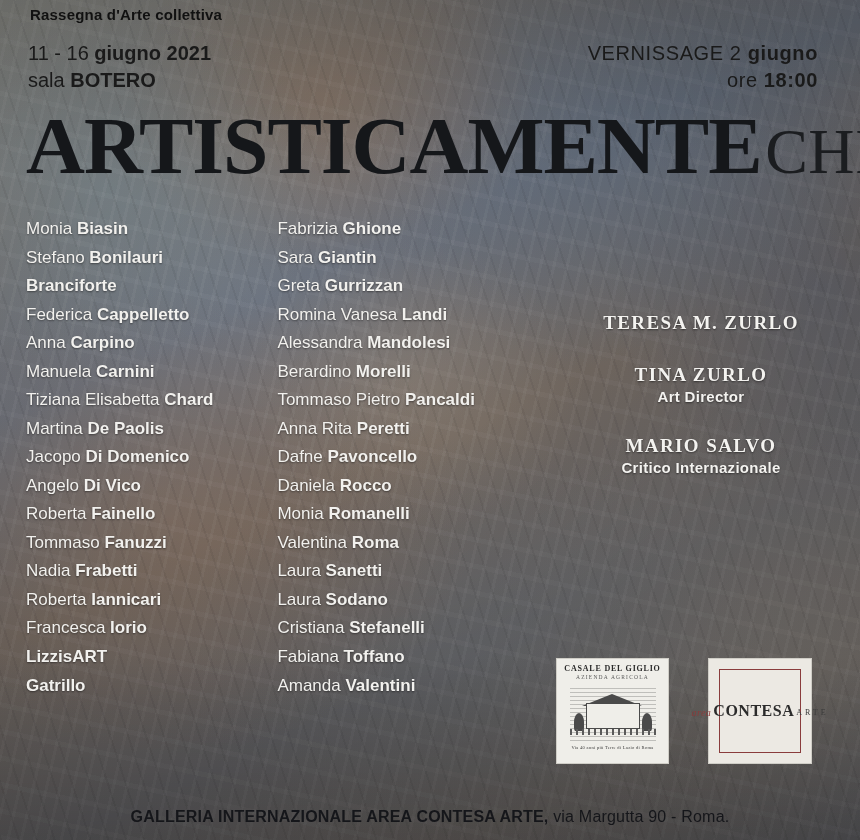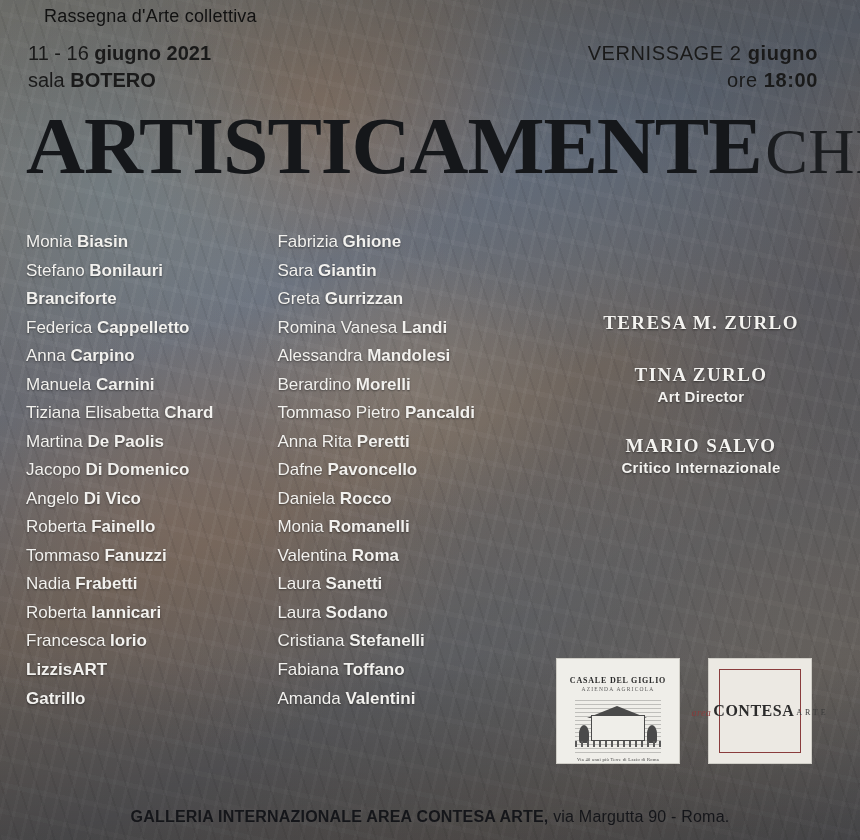--- a/index.html
+++ b/index.html
@@ -48,23 +48,23 @@
     background:
       radial-gradient(ellipse 600px 420px at 30% 35%, rgba(0,0,0,0.0), rgba(0,0,0,0.18) 100%),
       linear-gradient(to bottom, rgba(0,0,0,0.10), rgba(0,0,0,0.0) 20%, rgba(0,0,0,0.0) 78%, rgba(0,0,0,0.22));
     pointer-events: none;
   }
   .layer { position: relative; z-index: 3; }
 
   
   .rassegna {
     position: absolute;
-    left: 44px; top: 6px;
-    font-size: 18px;
-    font-weight: normal;
+    left: 30px; top: 6px;
+    font-size: 15px;
+    font-weight: bold;
     color: #111;
     letter-spacing: 0.2px;
   }
   .dates {
     position: absolute;
     left: 28px; top: 40px;
     font-size: 20px;
     color: #1a1a1a;
     line-height: 1.35;
   }
@@ -105,21 +105,21 @@
     font-weight: 400;
     font-size: 64px;
     line-height: 1;
     color: #1b1d20;
     letter-spacing: 0.5px;
   }
 
   
   .names {
     position: absolute;
-    top: 228px;
+    top: 215px;
     left: 26px;
     display: flex;
     gap: 64px;
   }
   .name-col {
     display: flex;
     flex-direction: column;
     gap: 1px;
   }
   .name {
@@ -154,28 +154,28 @@
     font-weight: 700;
     letter-spacing: 0.3px;
     margin-top: 2px;
     text-shadow: 0 1px 2px rgba(0,0,0,0.5);
   }
 
   
   .logo-wine {
     position: absolute;
     left: 556px; top: 658px;
-    width: 124px; height: 106px;
+    width: 113px; height: 106px;
     background: #efeee9;
     border: 1px solid #cfcdc6;
     display: flex;
     flex-direction: column;
     align-items: center;
     justify-content: flex-start;
-    padding-top: 17px;
+    padding-top: 5px;
     box-sizing: border-box;
   }
   .logo-wine .lw-title {
     font-family: "Liberation Serif", serif;
     font-size: 8px;
     font-weight: 700;
     letter-spacing: 0.8px;
     color: #2a2a2a;
   }
   .logo-wine .lw-sub {

